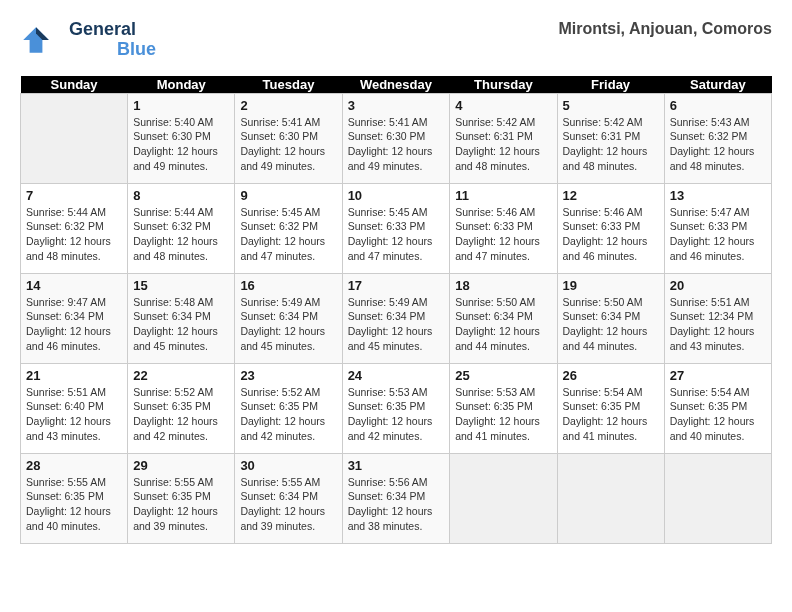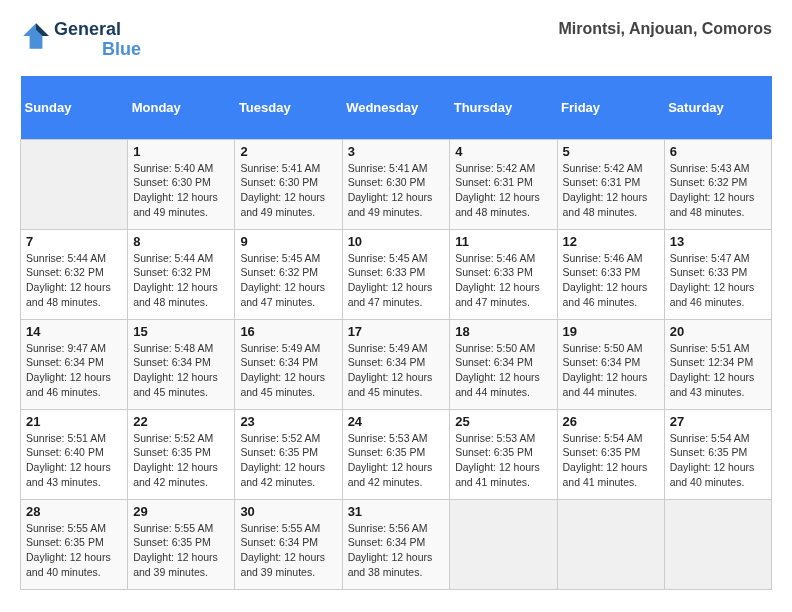--- a/index.html
+++ b/index.html
@@ -11,21 +11,22 @@
       padding: 20px;
     }
     .header {
       display: flex;
       justify-content: space-between;
       align-items: flex-start;
       margin-bottom: 16px;
     }
     .logo {
       display: flex;
-      gap: 2px;
+      align-items: center;
+      gap: 17px;
     }
     .logo-text {
       font-size: 18px;
       font-weight: bold;
       color: #1a3a5c;
       line-height: 1.1;
     }
     .logo-text span {
       color: #4a90d9;
       margin-left: 48px;
@@ -46,24 +47,24 @@
       font-size: 16px;
       color: #444;
       font-weight: bold;
     }
     table {
       width: 100%;
       border-collapse: collapse;
       font-size: 11px;
     }
     thead tr th {
-      background-color: #3b82f6;
+      background-color: #000000;
       color: #fff;
-      padding: 24px 4px;
-      text-align: left;
+      padding: 1px 4px;
+      text-align: center;
       font-size: 13px;
       font-weight: bold;
     }
     tbody tr td {
       border: 1px solid #ccc;
       vertical-align: top;
       padding: 4px 5px;
       height: 90px;
       width: 108px;
       background: #fff;

